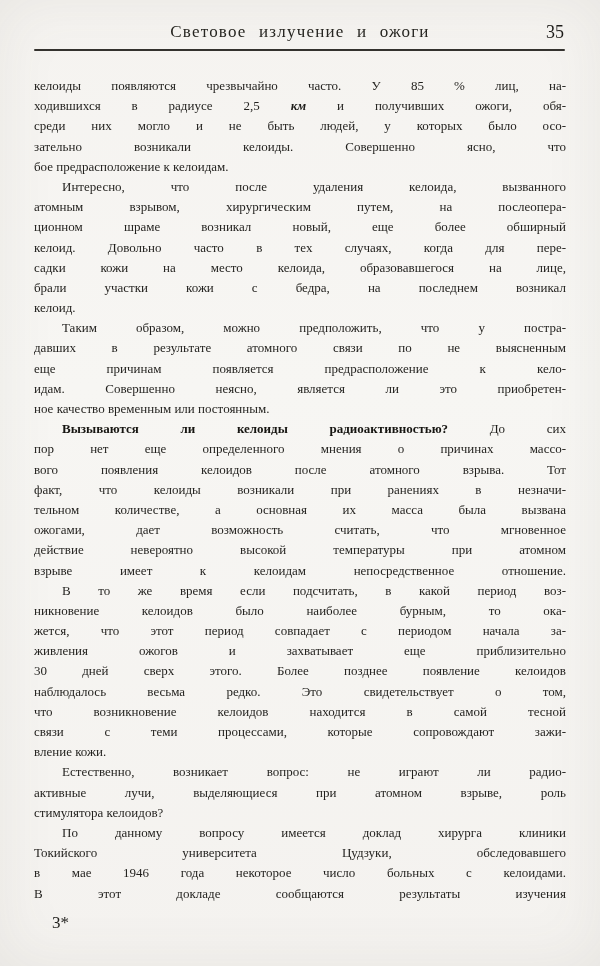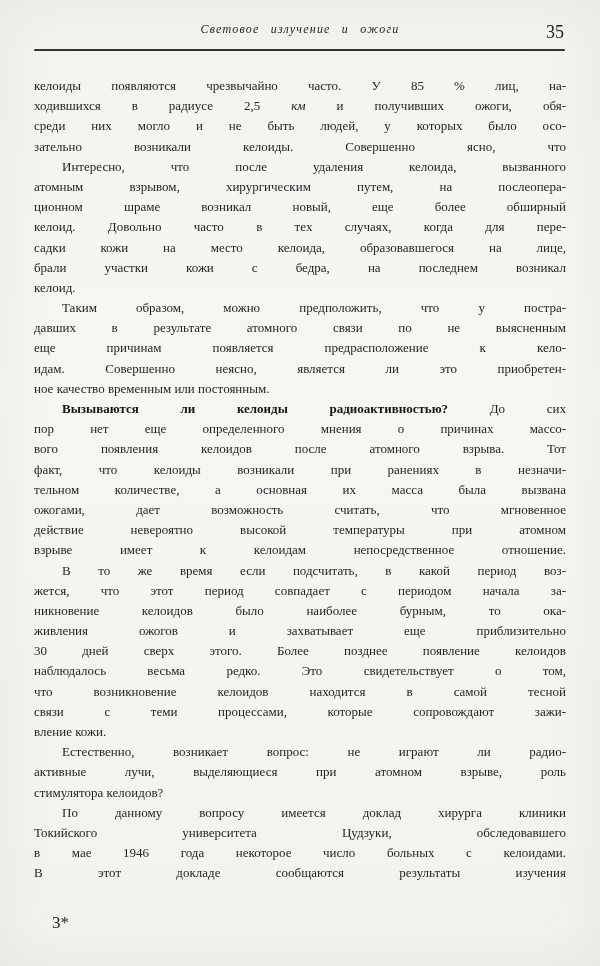--- a/index.html
+++ b/index.html
@@ -23,22 +23,21 @@
   .running-head {
     position: absolute;
     top: 22px;
     left: 34px;
     right: 34px;
     height: 24px;
   }
   .running-title {
     display: block;
     text-align: center;
-    font-style: italic;
-    font-size: 12px;
+    font-size: 17px;
     letter-spacing: 1.2px;
     word-spacing: 7px;
     color: #262520;
   }
   .page-number {
     position: absolute;
     right: 2px;
     top: 0;
     font-size: 18px;
     font-style: normal;
@@ -69,21 +68,21 @@
   }
   .line.fill {
     text-align: justify;
     text-align-last: justify;
   }
   .line.indent {
     padding-left: 28px;
   }
   .seg-regular { font-weight: normal; font-style: normal; }
   .seg-bold    { font-weight: bold;   font-style: normal; color: #161511; }
-  .seg-italic  { font-weight: normal; font-style: italic; }
+  .seg-italic  { font-weight: bold; font-style: italic; }
   .signature {
     position: absolute;
     left: 52px;
     top: 913px;
     font-size: 17px;
     color: #201f1c;
   }
 </style>
 </head>
 <body>
@@ -95,20 +94,21 @@
     <span class="page-number">35</span>
   </div>
 
   <div class="head-rule"></div>
 
   <div class="body-text">
       <div class="line fill"><span class="seg-regular">келоиды появляются чрезвычайно часто. У 85 % лиц, на-</span></div>
       <div class="line fill"><span class="seg-regular">ходившихся в радиусе 2,5 </span><span class="seg-italic">км</span><span class="seg-regular"> и получивших ожоги, обя-</span></div>
       <div class="line fill"><span class="seg-regular">среди них могло и не быть людей, у которых было осо-</span></div>
       <div class="line fill"><span class="seg-regular">зательно возникали келоиды. Совершенно ясно, что</span></div>
+      <div class="line"><span class="seg-regular">бое предрасположение к келоидам.</span></div>
       <div class="line fill indent"><span class="seg-regular">Интересно, что после удаления келоида, вызванного</span></div>
       <div class="line fill"><span class="seg-regular">атомным взрывом, хирургическим путем, на послеопера-</span></div>
       <div class="line fill"><span class="seg-regular">ционном шраме возникал новый, еще более обширный</span></div>
       <div class="line fill"><span class="seg-regular">келоид. Довольно часто в тех случаях, когда для пере-</span></div>
       <div class="line fill"><span class="seg-regular">садки кожи на место келоида, образовавшегося на лице,</span></div>
       <div class="line fill"><span class="seg-regular">брали участки кожи с бедра, на последнем возникал</span></div>
       <div class="line"><span class="seg-regular">келоид.</span></div>
       <div class="line fill indent"><span class="seg-regular">Таким образом, можно предположить, что у постра-</span></div>
       <div class="line fill"><span class="seg-regular">давших в результате атомного связи по не выясненным</span></div>
       <div class="line fill"><span class="seg-regular">еще причинам появляется предрасположение к кело-</span></div>
@@ -116,22 +116,22 @@
       <div class="line"><span class="seg-regular">ное качество временным или постоянным.</span></div>
       <div class="line fill indent"><span class="seg-bold">Вызываются ли келоиды радиоактивностью?</span><span class="seg-regular"> До сих</span></div>
       <div class="line fill"><span class="seg-regular">пор нет еще определенного мнения о причинах массо-</span></div>
       <div class="line fill"><span class="seg-regular">вого появления келоидов после атомного взрыва. Тот</span></div>
       <div class="line fill"><span class="seg-regular">факт, что келоиды возникали при ранениях в незначи-</span></div>
       <div class="line fill"><span class="seg-regular">тельном количестве, а основная их масса была вызвана</span></div>
       <div class="line fill"><span class="seg-regular">ожогами, дает возможность считать, что мгновенное</span></div>
       <div class="line fill"><span class="seg-regular">действие невероятно высокой температуры при атомном</span></div>
       <div class="line fill"><span class="seg-regular">взрыве имеет к келоидам непосредственное отношение.</span></div>
       <div class="line fill indent"><span class="seg-regular">В то же время если подсчитать, в какой период воз-</span></div>
+      <div class="line fill"><span class="seg-regular">никновение келоидов было наиболее бурным, то ока-</span></div>
       <div class="line fill"><span class="seg-regular">жется, что этот период совпадает с периодом начала за-</span></div>
-      <div class="line fill"><span class="seg-regular">никновение келоидов было наиболее бурным, то ока-</span></div>
       <div class="line fill"><span class="seg-regular">живления ожогов и захватывает еще приблизительно</span></div>
       <div class="line fill"><span class="seg-regular">30 дней сверх этого. Более позднее появление келоидов</span></div>
       <div class="line fill"><span class="seg-regular">наблюдалось весьма редко. Это свидетельствует о том,</span></div>
       <div class="line fill"><span class="seg-regular">что возникновение келоидов находится в самой тесной</span></div>
       <div class="line fill"><span class="seg-regular">связи с теми процессами, которые сопровождают зажи-</span></div>
       <div class="line"><span class="seg-regular">вление кожи.</span></div>
       <div class="line fill indent"><span class="seg-regular">Естественно, возникает вопрос: не играют ли радио-</span></div>
       <div class="line fill"><span class="seg-regular">активные лучи, выделяющиеся при атомном взрыве, роль</span></div>
       <div class="line"><span class="seg-regular">стимулятора келоидов?</span></div>
       <div class="line fill indent"><span class="seg-regular">По данному вопросу имеется доклад хирурга клиники</span></div>

